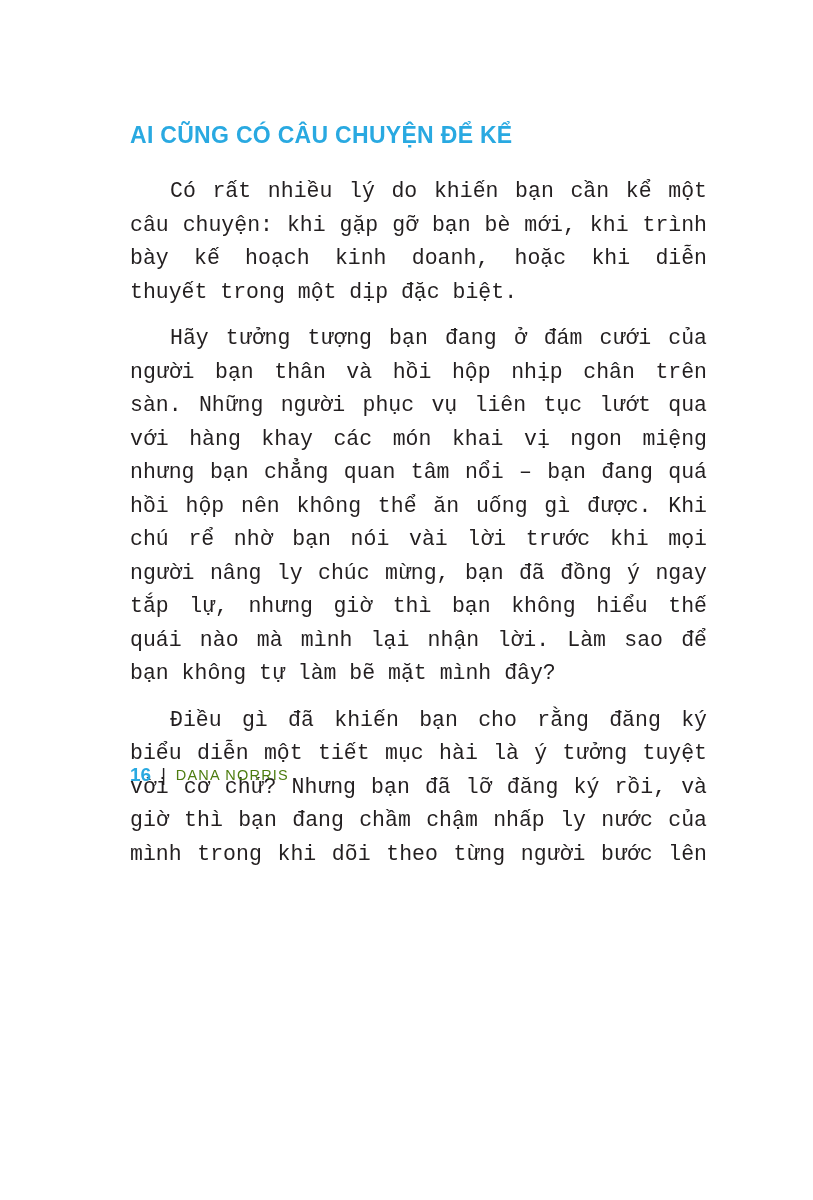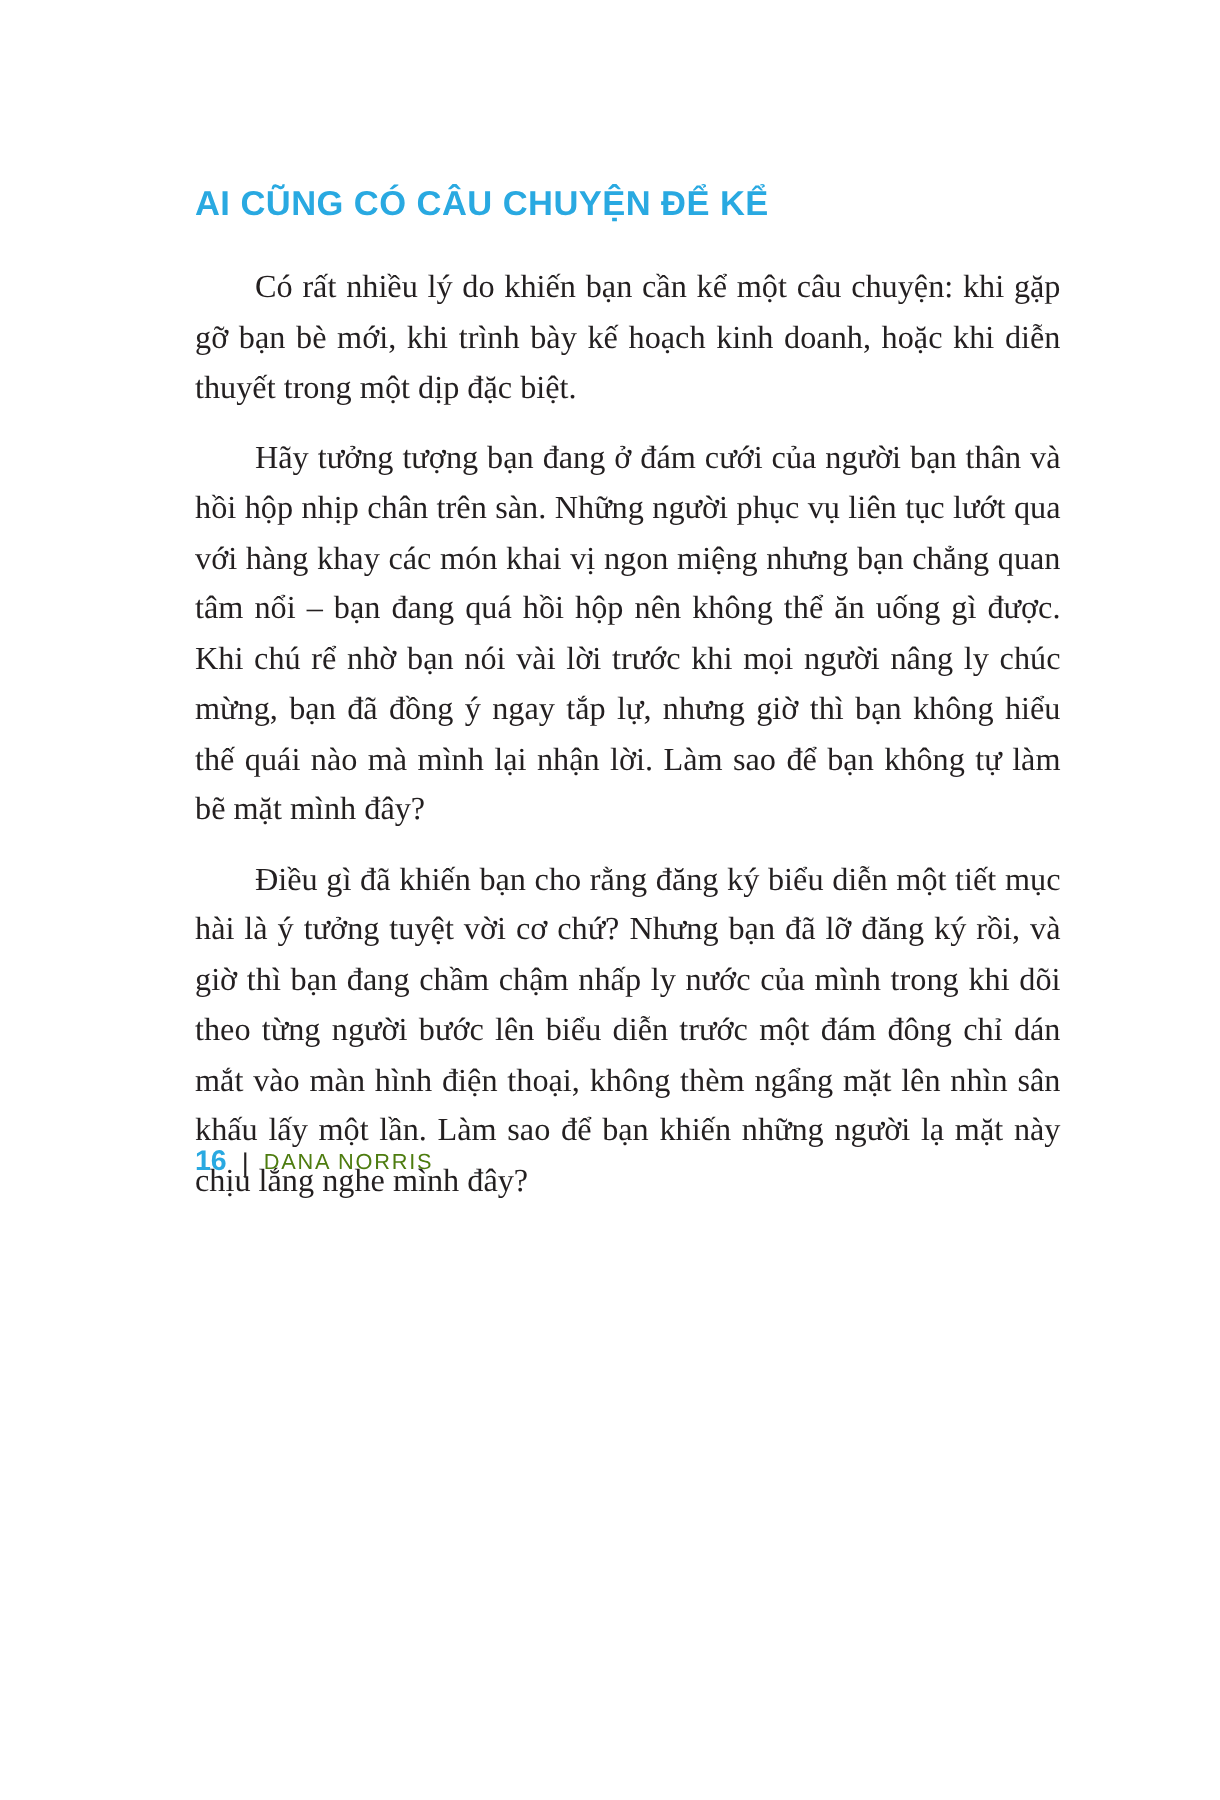--- a/index.html
+++ b/index.html
@@ -30,20 +30,21 @@
     letter-spacing: 0.3px;
     color: #29a9e1;
     margin: 0 0 26px 0;
   }
   .body-text p {
     font-size: 21.5px;
     line-height: 33.5px;
     text-align: justify;
     text-indent: 40px;
     margin: 0 0 13px 0;
+    font-family: Liberation Mono, monospace;
   }
   .footer {
     position: absolute;
     left: 130px;
     bottom: 86px;
     display: flex;
     align-items: center;
     font-family: "Liberation Sans", sans-serif;
   }
   .page-number {

